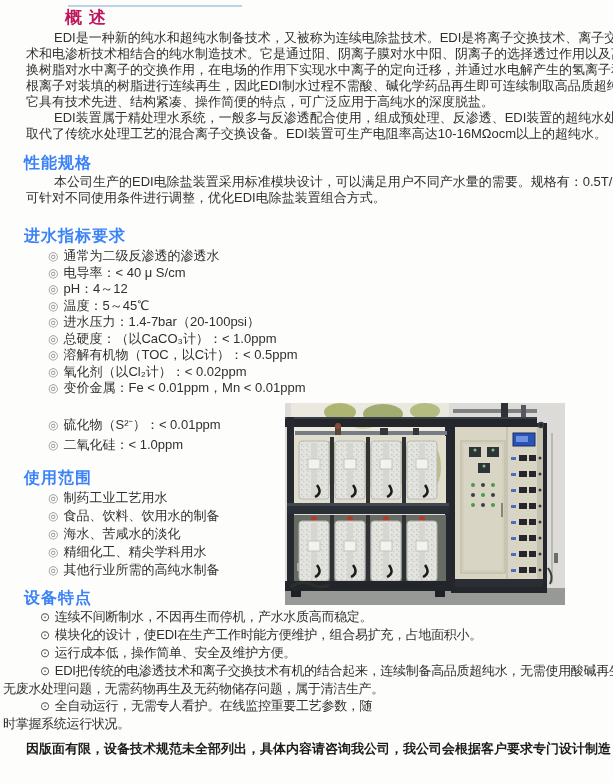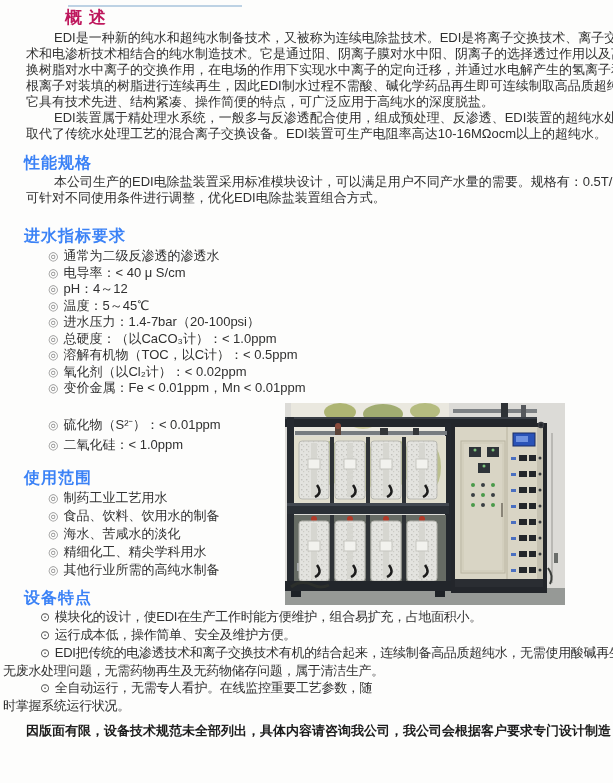--- a/index.html
+++ b/index.html
@@ -71,20 +71,21 @@
 <ul class="plist usage-list">
   <li><span class="marker">◎</span><span>制药工业工艺用水</span></li>
   <li><span class="marker">◎</span><span>食品、饮料、饮用水的制备</span></li>
   <li><span class="marker">◎</span><span>海水、苦咸水的淡化</span></li>
   <li><span class="marker">◎</span><span>精细化工、精尖学科用水</span></li>
   <li><span class="marker">◎</span><span>其他行业所需的高纯水制备</span></li>
 </ul>
 
 <h2 class="sec features">设备特点</h2>
 <ul class="plist features-list">
+  <li><span class="marker dot">⊙</span><span>连续不间断制水，不因再生而停机，产水水质高而稳定。</span></li>
   <li><span class="marker dot">⊙</span><span>模块化的设计，使EDI在生产工作时能方便维护，组合易扩充，占地面积小。</span></li>
   <li><span class="marker dot">⊙</span><span>运行成本低，操作简单、安全及维护方便。</span></li>
   <li><span class="marker dot">⊙</span><span>EDI把传统的电渗透技术和离子交换技术有机的结合起来，连续制备高品质超纯水，无需使用酸碱再生，
 无废水处理问题，无需药物再生及无药物储存问题，属于清洁生产。</span></li>
   <li><span class="marker dot">⊙</span><span>全自动运行，无需专人看护。在线监控重要工艺参数，随
 时掌握系统运行状况。</span></li>
 </ul>
 
 <p class="footer-note">因版面有限，设备技术规范未全部列出，具体内容请咨询我公司，我公司会根据客户要求专门设计制造</p>
 

